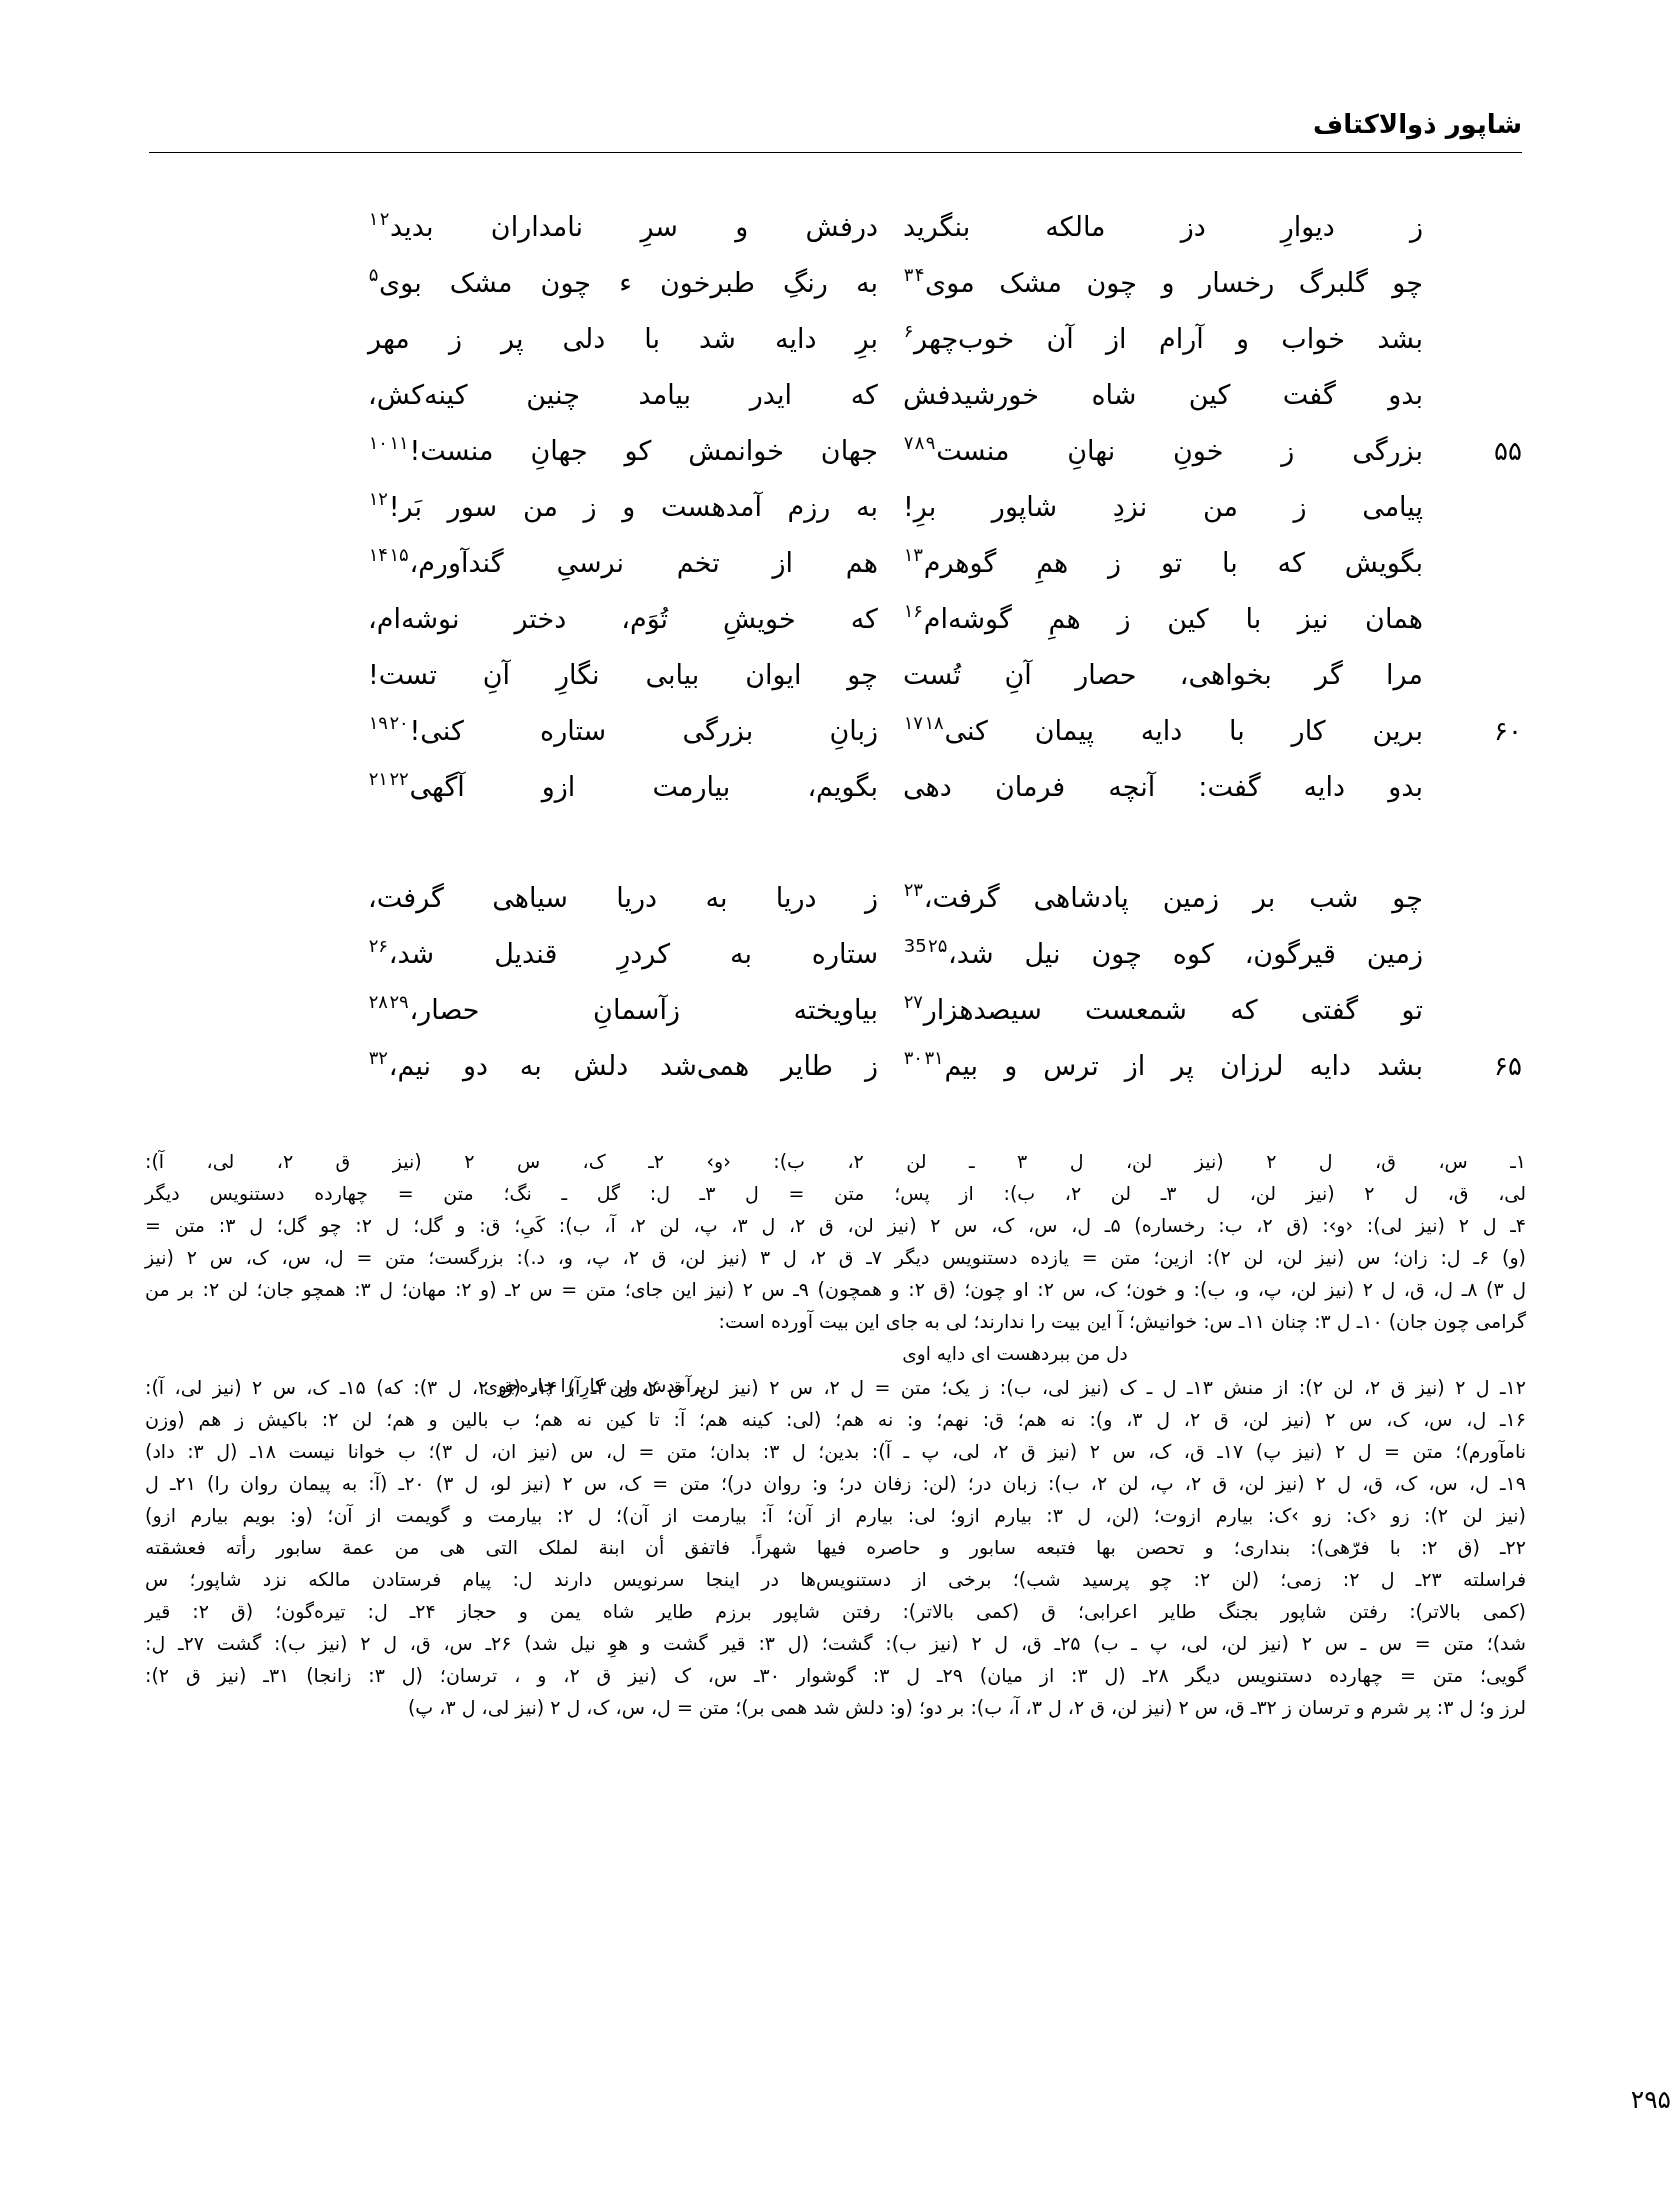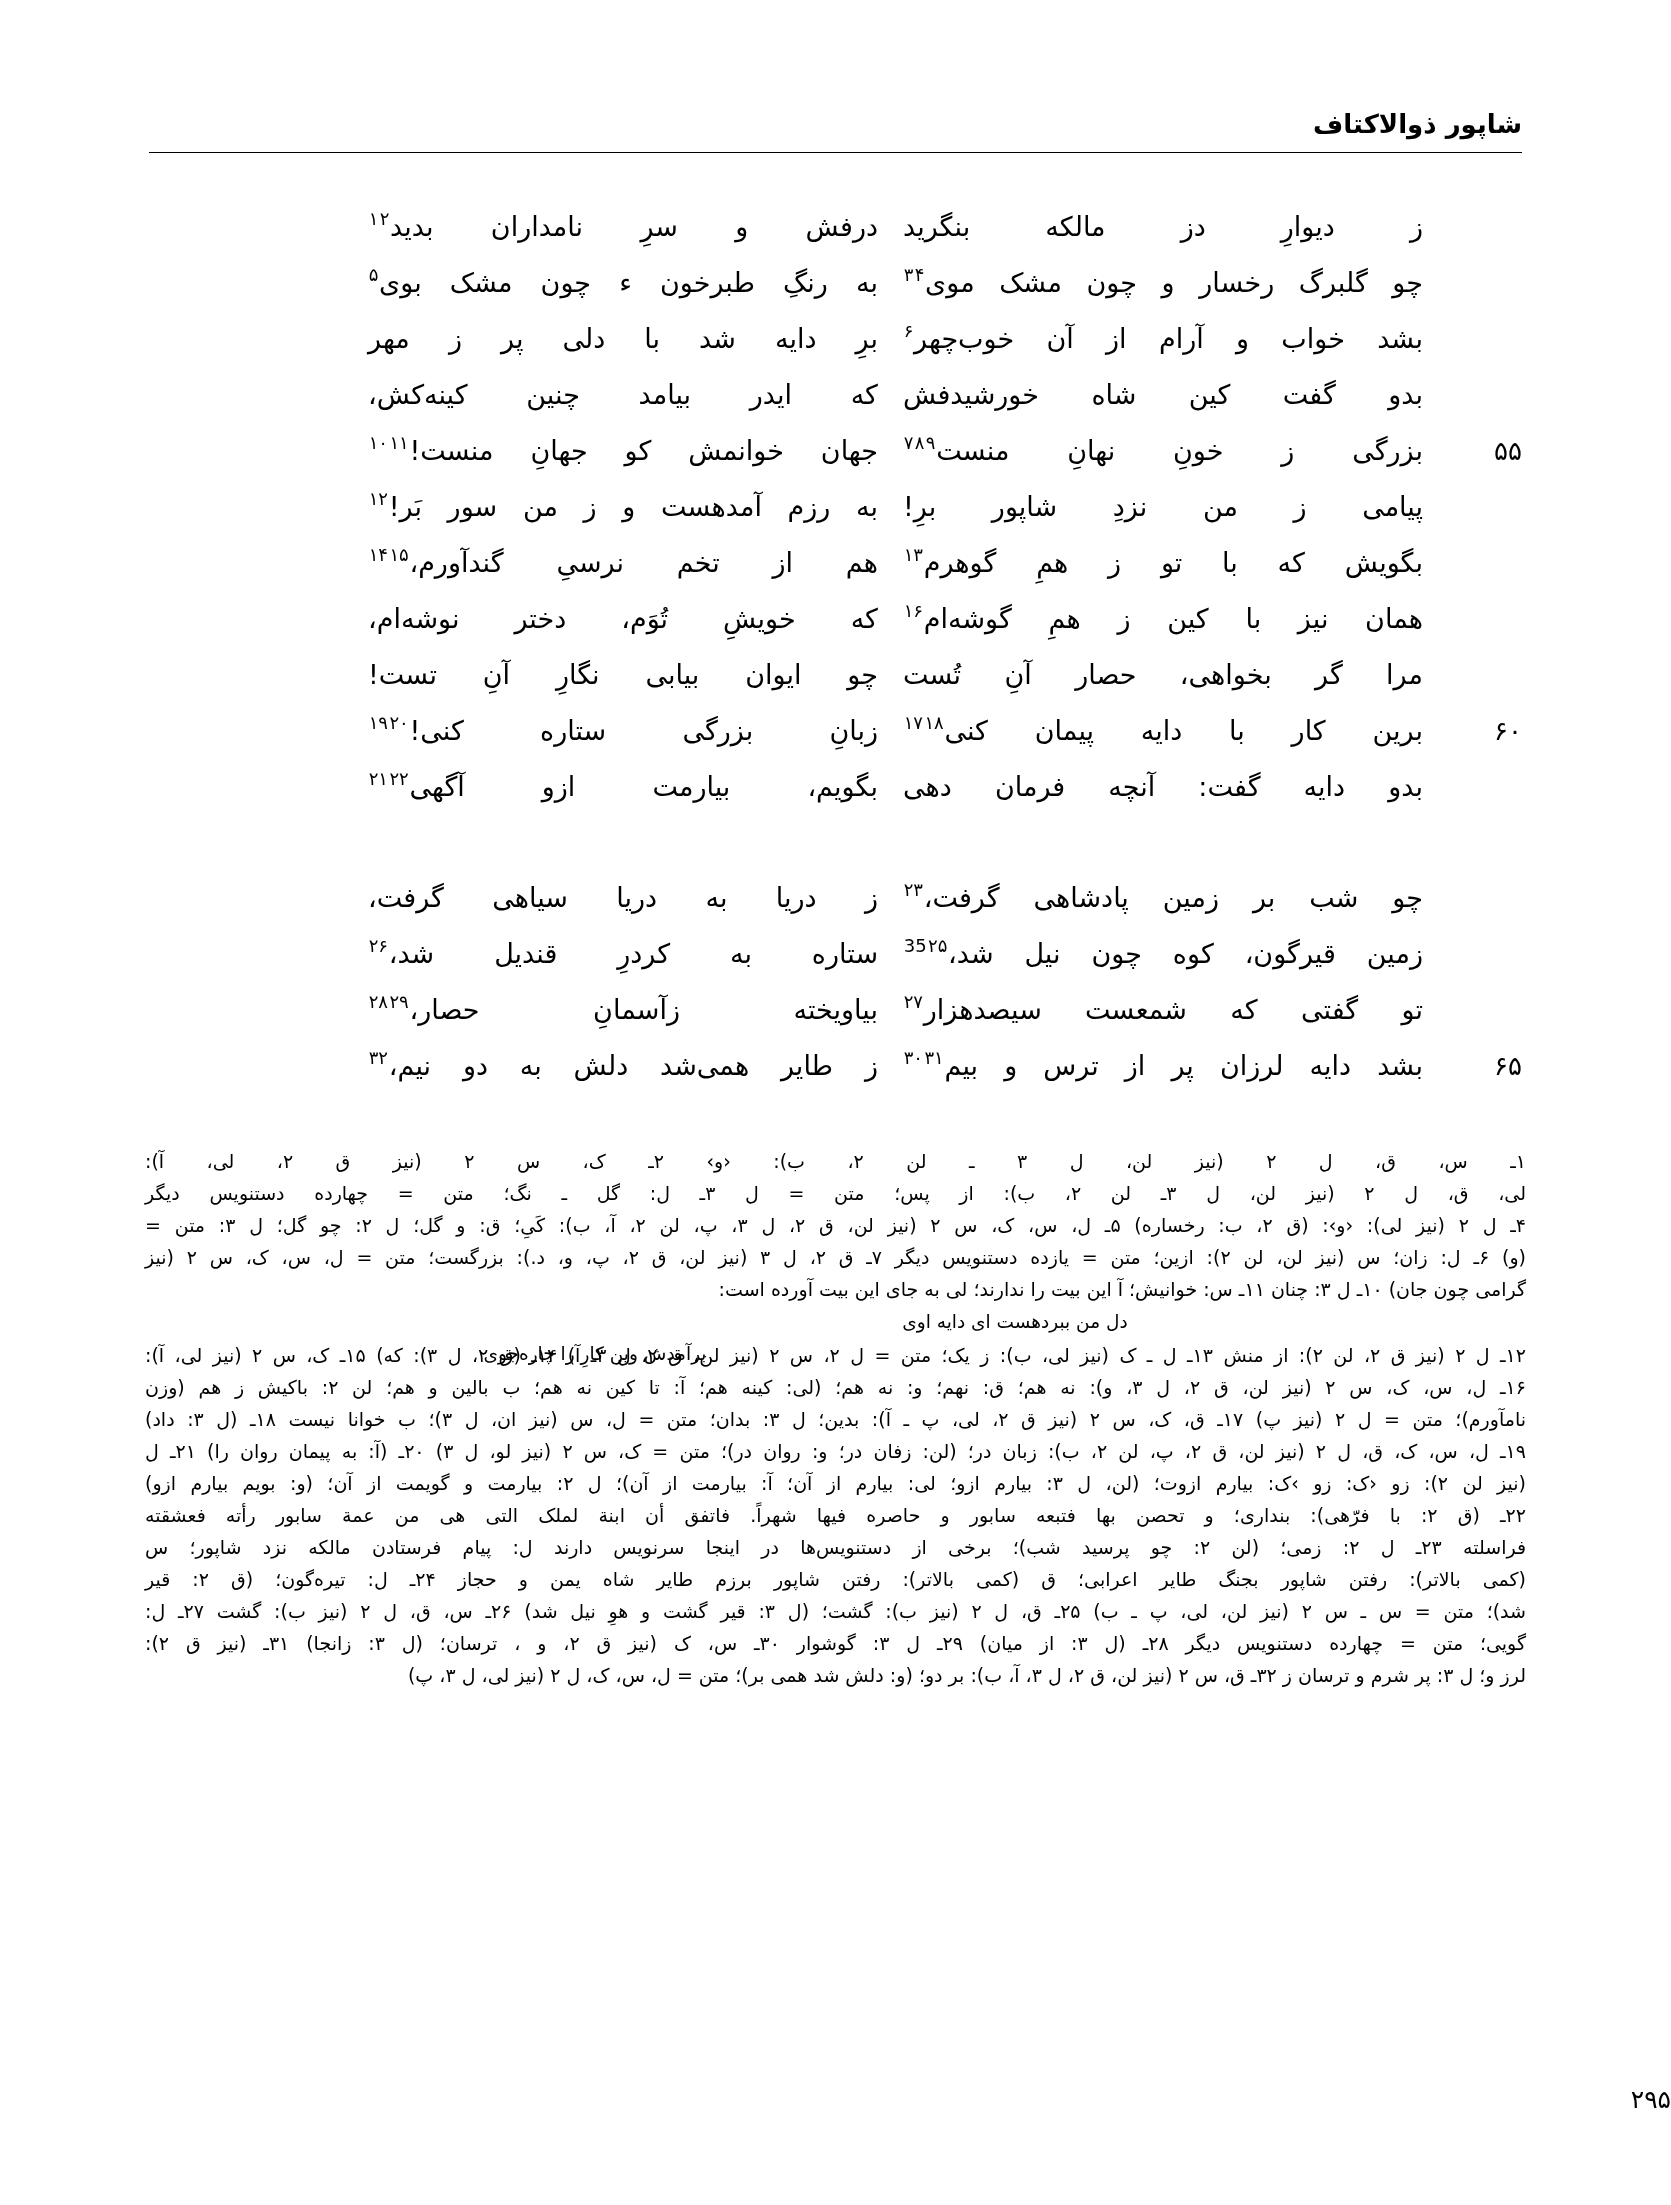--- a/index.html
+++ b/index.html
@@ -250,20 +250,21 @@
           <div class="hemistich h-left"><span>ز</span> <span>طایر</span> <span>همی‌شد</span> <span>دلش</span> <span>به</span> <span>دو</span> <span>نیم،</span><sup class="fn">۳۲</sup></div>
         </div>
       </div>
     </div>
 
   <div class="notes" id="notes-root">
       <p>۱ـ س، ق، ل ۲ (نیز لن، ل ۳ ـ لن ۲، ب): ‹و› ۲ـ ک، س ۲ (نیز ق ۲، لی، آ):</p>
       <p>لی، ق، ل ۲ (نیز لن، ل ۳ـ لن ۲، ب): از پس؛ متن = ل ۳ـ ل: گل ـ نگ؛ متن = چهارده دستنویس دیگر</p>
       <p>۴ـ ل ۲ (نیز لی): ‹و›: (ق ۲، ب: رخساره) ۵ـ ل، س، ک، س ۲ (نیز لن، ق ۲، ل ۳، پ، لن ۲، آ، ب): کَیِ؛ ق: و گل؛ ل ۲: چو گل؛ ل ۳: متن =</p>
       <p>(و) ۶ـ ل: زان؛ س (نیز لن، لن ۲): ازین؛ متن = یازده دستنویس دیگر ۷ـ ق ۲، ل ۳ (نیز لن، ق ۲، پ، و، د.): بزرگست؛ متن = ل، س، ک، س ۲ (نیز</p>
+      <p>ل ۳) ۸ـ ل، ق، ل ۲ (نیز لن، پ، و، ب): و خون؛ ک، س ۲: او چون؛ (ق ۲: و همچون) ۹ـ س ۲ (نیز این جای؛ متن = س ۲ـ (و ۲: مهان؛ ل ۳: همچو جان؛ لن ۲: بر من</p>
       <p class="last">گرامی چون جان) ۱۰ـ ل ۳: چنان ۱۱ـ س: خوانیش؛ آ این بیت را ندارند؛ لی به جای این بیت آورده است:</p>
       <div class="note-bayt">
         <span class="nb-right">دل من ببردهست ای دایه اوی</span>
         <span class="nb-left">برآمدش وین کارِ را چاره‌جوی</span>
       </div>
       <p>۱۲ـ ل ۲ (نیز ق ۲، لن ۲): از منش ۱۳ـ ل ـ ک (نیز لی، ب): ز یک؛ متن = ل ۲، س ۲ (نیز لن، ق ۲، ل ۳ـ آ) ۱۴ـ (ق ۲، ل ۳): که) ۱۵ـ ک، س ۲ (نیز لی، آ):</p>
       <p>۱۶ـ ل، س، ک، س ۲ (نیز لن، ق ۲، ل ۳، و): نه هم؛ ق: نهم؛ و: نه هم؛ (لی: کینه هم؛ آ: تا کین نه هم؛ ب بالین و هم؛ لن ۲: باکیش ز هم (وزن</p>
       <p>نامآورم)؛ متن = ل ۲ (نیز پ) ۱۷ـ ق، ک، س ۲ (نیز ق ۲، لی، پ ـ آ): بدین؛ ل ۳: بدان؛ متن = ل، س (نیز ان، ل ۳)؛ ب خوانا نیست ۱۸ـ (ل ۳: داد)</p>
       <p>۱۹ـ ل، س، ک، ق، ل ۲ (نیز لن، ق ۲، پ، لن ۲، ب): زبان در؛ (لن: زفان در؛ و: روان در)؛ متن = ک، س ۲ (نیز لو، ل ۳) ۲۰ـ (آ: به پیمان روان را) ۲۱ـ ل</p>
       <p>(نیز لن ۲): زو ‹ک: زو ›ک: بیارم ازوت؛ (لن، ل ۳: بیارم ازو؛ لی: بیارم از آن؛ آ: بیارمت از آن)؛ ل ۲: بیارمت و گویمت از آن؛ (و: بویم بیارم ازو)</p>

